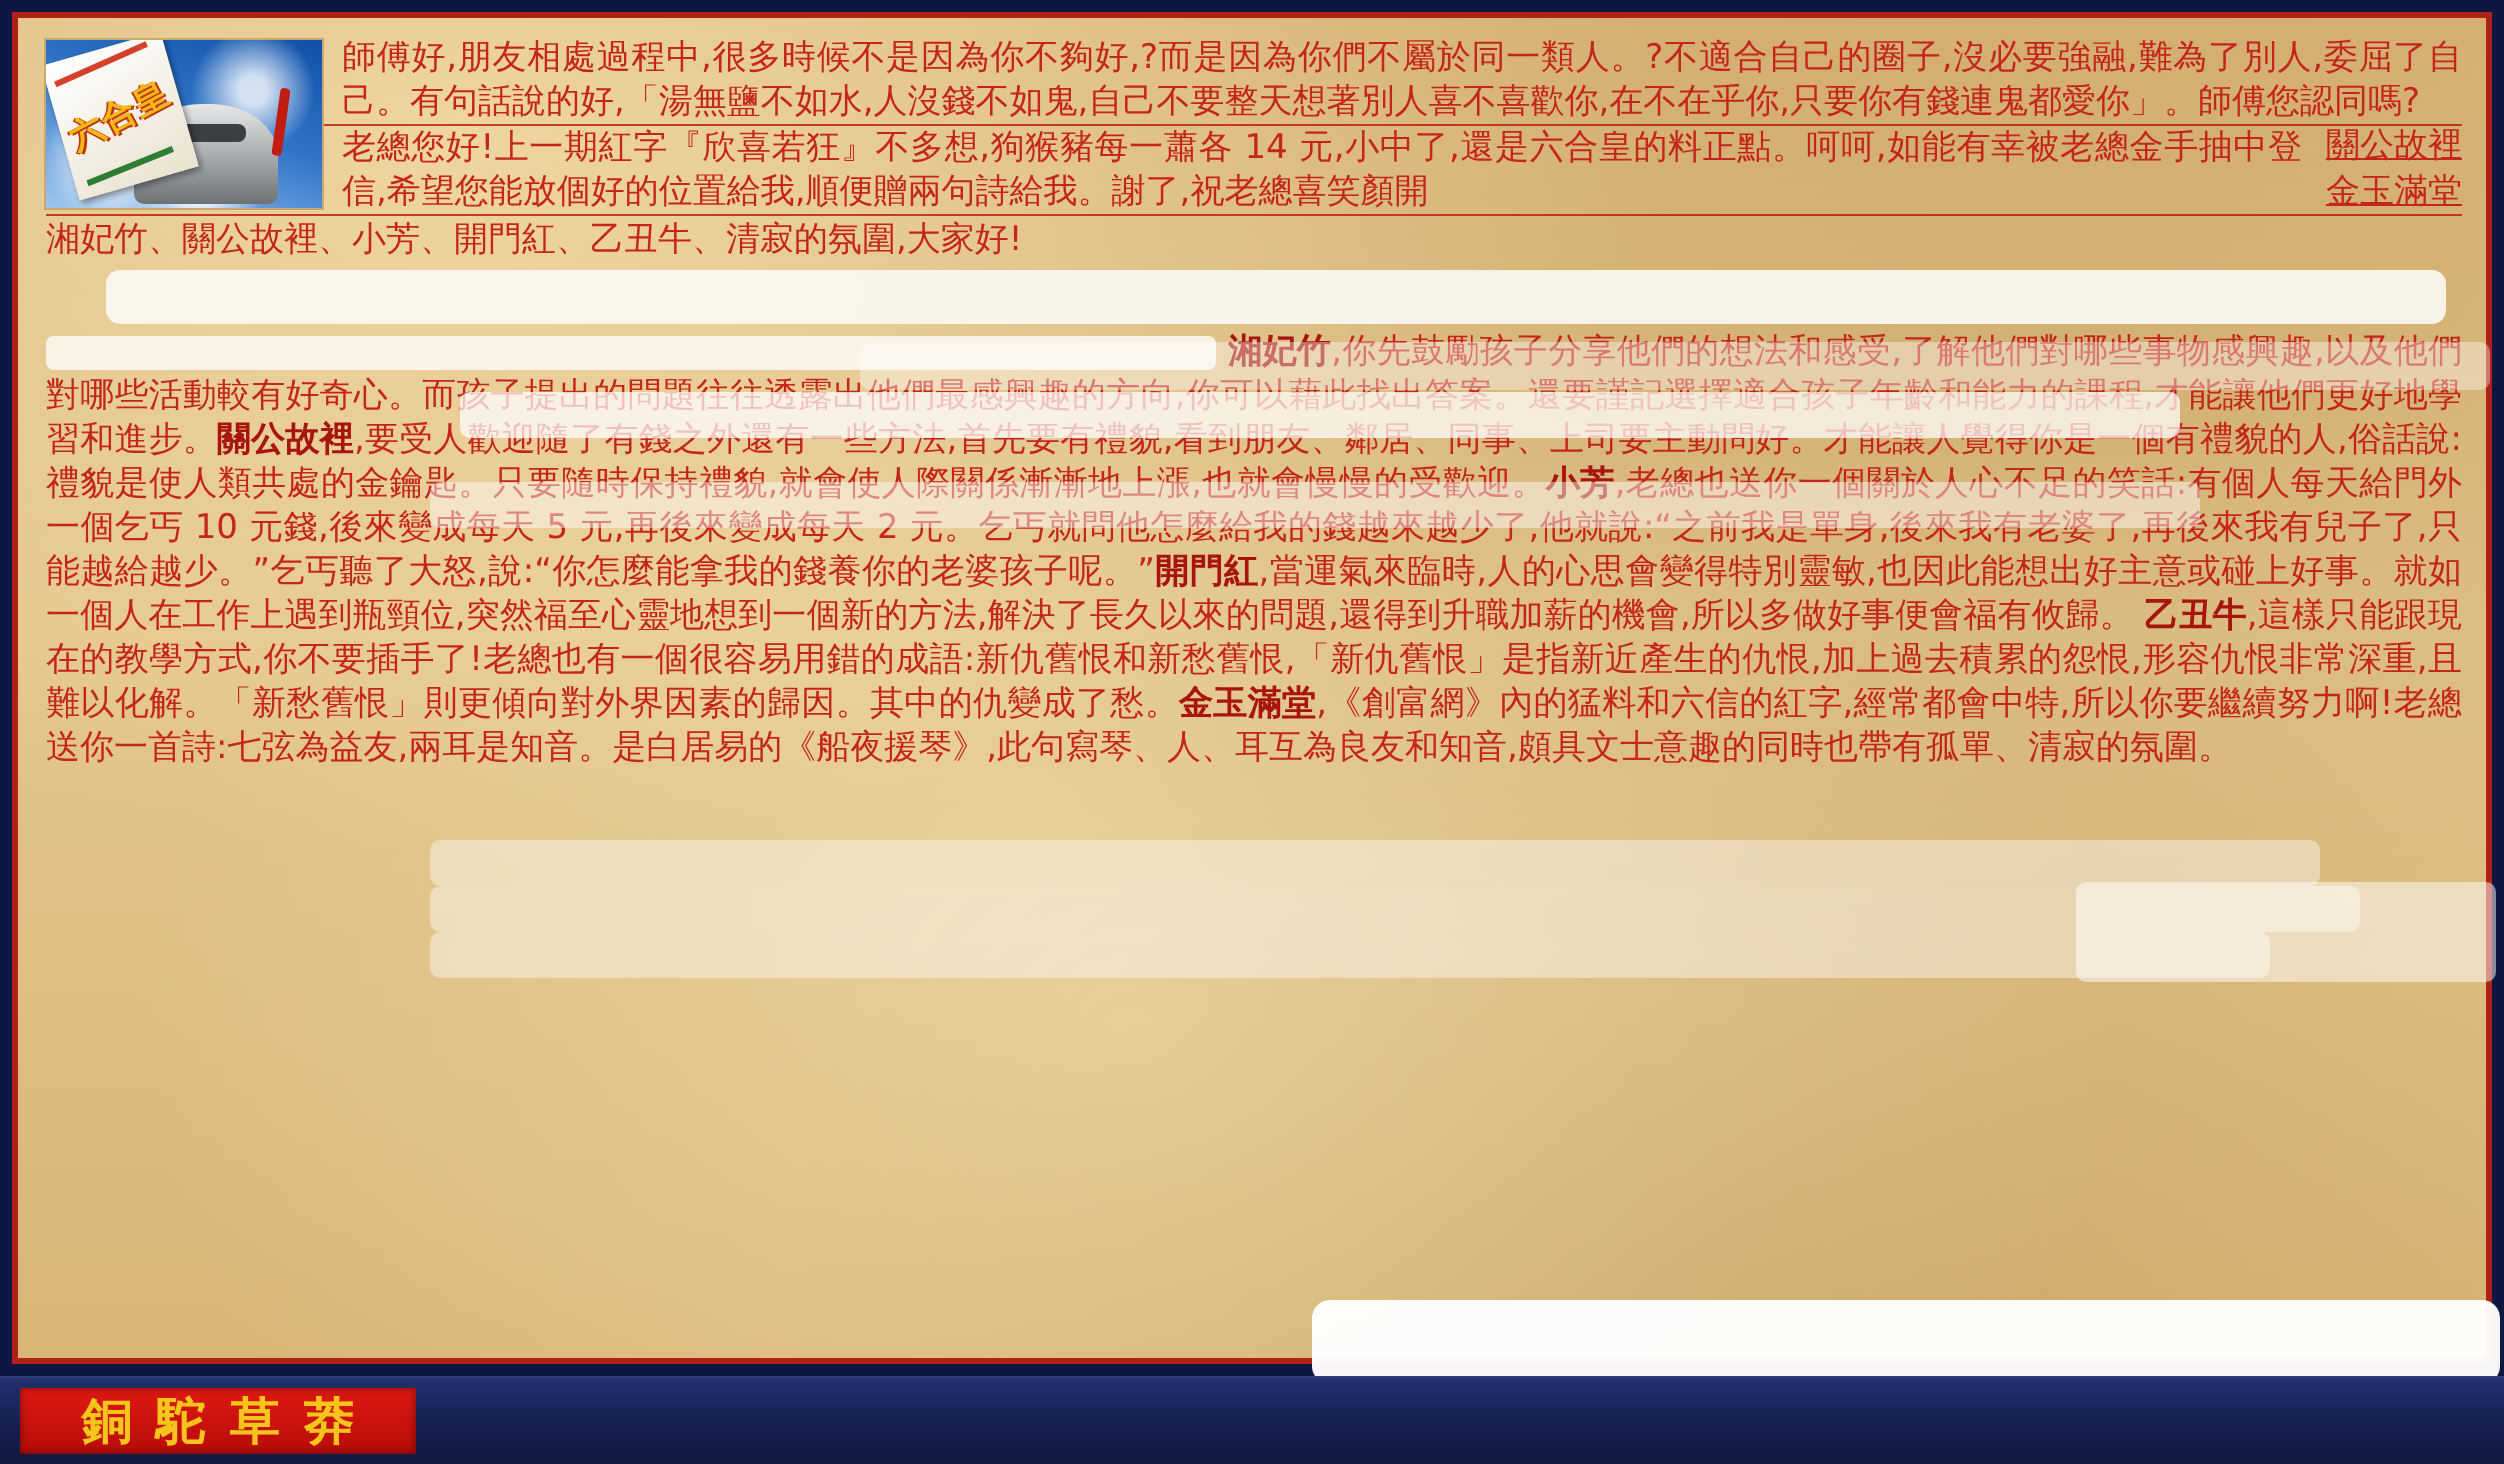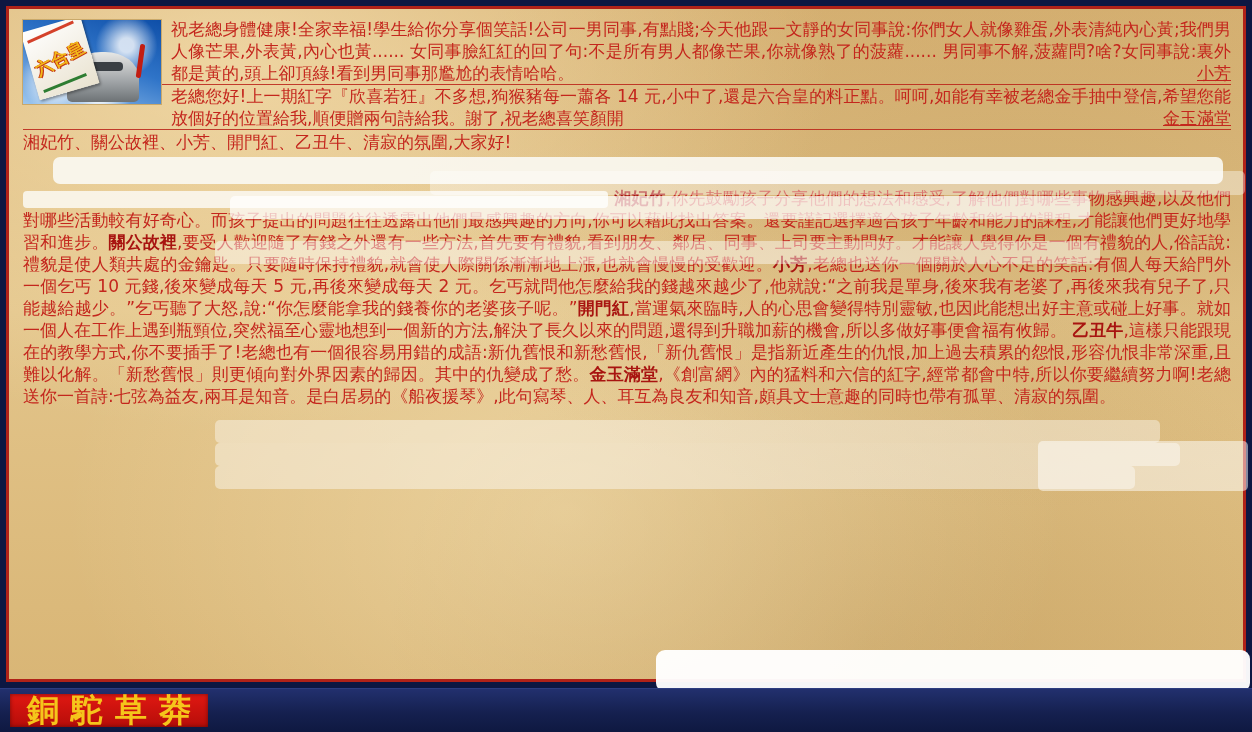--- a/index.html
+++ b/index.html
@@ -58,21 +58,21 @@
 
   
   #bottom-bar{position:absolute;left:0;top:688px;width:1252px;height:44px;
     background:linear-gradient(180deg,#22306e 0%,#15204f 55%,#0e1840 100%);
     border-top:1px solid #2c3c80;}
   #badge{position:absolute;left:10px;top:5px;width:198px;height:33px;
     background:linear-gradient(180deg,#e01812,#b60d09);
     display:flex;align-items:center;justify-content:center;
     box-shadow:inset 0 0 4px rgba(0,0,0,.45);}
   #badge span{color:#f5c51b;font-family:"DejaVu Serif",serif;font-weight:bold;
-    font-size:32px;letter-spacing:12px;padding-left:12px;white-space:nowrap;}
+    font-size:25px;letter-spacing:12px;padding-left:12px;white-space:nowrap;}
 </style>
 </head>
 <body>
 
 <div id="stage">
 
   <div id="panel">
 
     <div id="photo">
       <div class="mailbox">
@@ -80,21 +80,21 @@
         <div class="mailbox-flag"></div>
       </div>
       <div class="promo-card">
         <div class="card-streak"></div>
         <span>六合皇</span>
         <div class="card-streak2"></div>
       </div>
     </div>
 
     <div id="letters">
-        <div class="letter"><span>祝老總身體健康!全家幸福!學生給你分享個笑話!公司一男同事,有點賤;今天他跟一文靜的女同事說:你們女人就像雞蛋,外表清純內心黃;我們男人像芒果,外表黃,內心也黃...... 女同事臉紅紅的回了句:不是所有男人都像芒果,你就像熟了的菠蘿...... 男同事不解,菠蘿問?啥?女同事說:裏外都是黃的,頭上卻頂綠!看到男同事那尷尬的表情哈哈。</span><span class="sig">小芳</span></div>
+        <div class="letter"><span>師傅好,朋友相處過程中,很多時候不是因為你不夠好,?而是因為你們不屬於同一類人。?不適合自己的圈子,沒必要強融,難為了別人,委屈了自己。有句話說的好,「湯無鹽不如水,人沒錢不如鬼,自己不要整天想著別人喜不喜歡你,在不在乎你,只要你有錢連鬼都愛你」。師傅您認同嗎?</span><span class="sig">關公故裡</span></div>
         <div class="letter"><span>老總您好!上一期紅字『欣喜若狂』不多想,狗猴豬每一蕭各 14 元,小中了,還是六合皇的料正點。呵呵,如能有幸被老總金手抽中登信,希望您能放個好的位置給我,順便贈兩句詩給我。謝了,祝老總喜笑顏開</span><span class="sig">金玉滿堂</span></div>
       </div>
 
     <div id="greeting">湘妃竹、關公故裡、小芳、開門紅、乙丑牛、清寂的氛圍,大家好!</div>
 
     <div id="redact-band"></div>
 
     <div id="reply"><span class="reply-indent"></span><span class="rname">湘妃竹</span><span>,你先鼓勵孩子分享他們的想法和感受,了解他們對哪些事物感興趣,以及他們對哪些活動較有好奇心。而孩子提出的問題往往透露出他們最感興趣的方向,你可以藉此找出答案。還要謹記選擇適合孩子年齡和能力的課程,才能讓他們更好地學習和進步。</span><span class="rname">關公故裡</span><span>,要受人歡迎隨了有錢之外還有一些方法,首先要有禮貌,看到朋友、鄰居、同事、上司要主動問好。才能讓人覺得你是一個有禮貌的人,俗話說:禮貌是使人類共處的金鑰匙。只要隨時保持禮貌,就會使人際關係漸漸地上漲,也就會慢慢的受歡迎。</span><span class="rname">小芳</span><span>,老總也送你一個關於人心不足的笑話:有個人每天給門外一個乞丐 10 元錢,後來變成每天 5 元,再後來變成每天 2 元。乞丐就問他怎麼給我的錢越來越少了,他就說:“之前我是單身,後來我有老婆了,再後來我有兒子了,只能越給越少。”乞丐聽了大怒,說:“你怎麼能拿我的錢養你的老婆孩子呢。”</span><span class="rname">開門紅</span><span>,當運氣來臨時,人的心思會變得特別靈敏,也因此能想出好主意或碰上好事。就如一個人在工作上遇到瓶頸位,突然福至心靈地想到一個新的方法,解決了長久以來的問題,還得到升職加薪的機會,所以多做好事便會福有攸歸。 </span><span class="rname">乙丑牛</span><span>,這樣只能跟現在的教學方式,你不要插手了!老總也有一個很容易用錯的成語:新仇舊恨和新愁舊恨,「新仇舊恨」是指新近產生的仇恨,加上過去積累的怨恨,形容仇恨非常深重,且難以化解。「新愁舊恨」則更傾向對外界因素的歸因。其中的仇變成了愁。</span><span class="rname">金玉滿堂</span><span>,《創富網》內的猛料和六信的紅字,經常都會中特,所以你要繼續努力啊!老總送你一首詩:七弦為益友,兩耳是知音。是白居易的《船夜援琴》,此句寫琴、人、耳互為良友和知音,頗具文士意趣的同時也帶有孤單、清寂的氛圍。</span></div>
 
   </div>

